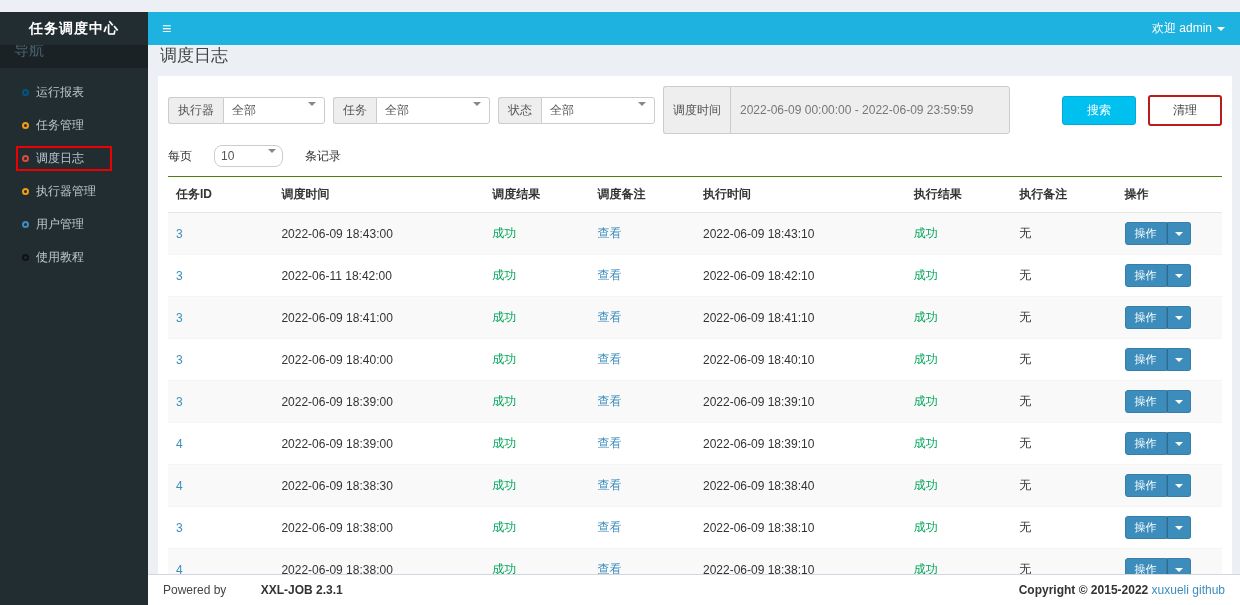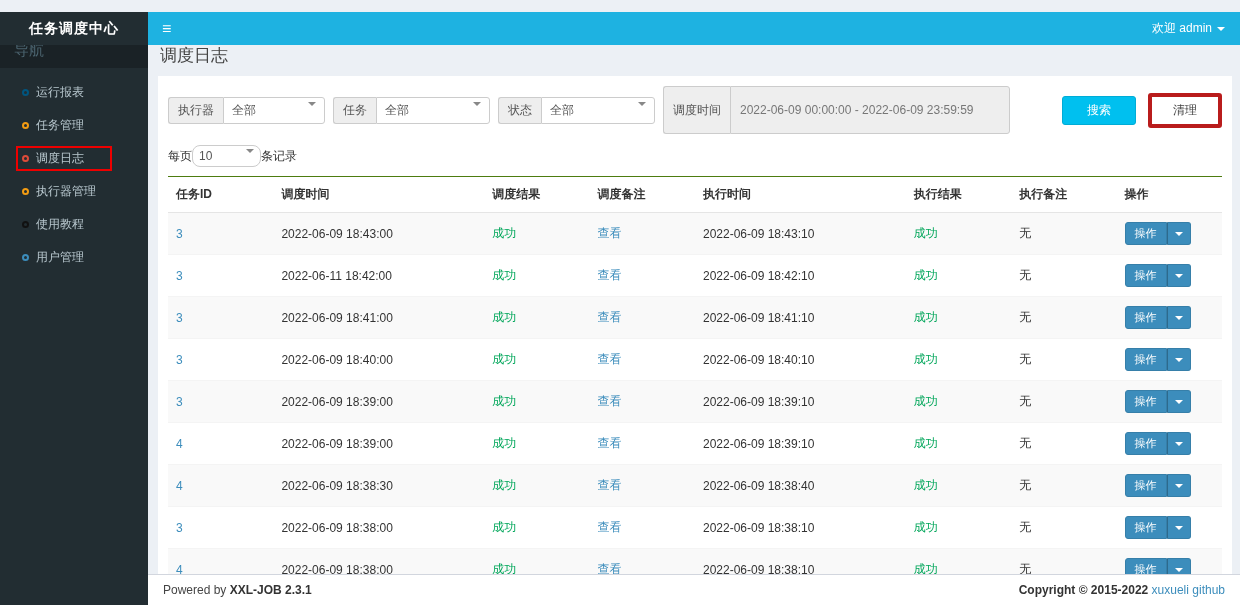--- a/index.html
+++ b/index.html
@@ -49,24 +49,24 @@
   }
   .ig-select.w1 { width: 102px; }
   .ig-select.w2 { width: 114px; }
   .ig-select.small { border-radius: 8px; width: 69px; padding: 3px 6px; }
   .ig-input {
     background: #eee; border: 1px solid #ccc; border-radius: 0 3px 3px 0; padding: 16px 9px;
     color: #777; width: 280px; white-space: nowrap; overflow: hidden; display: flex; align-items: center; cursor: text;
   }
   .btn { font-size: 12px; border-radius: 3px; padding: 5px 0; width: 74px; text-align: center; cursor: pointer; font-family: inherit; }
   .btn-search { background: #00c0ef; border: 1px solid #00acd6; color: #fff; margin-left: auto; }
-  .btn-clear { background: #fff; border: 4px solid #b91c1c; color: #444; margin-left: 4px; }
-
-  
-  .pagesize-row { display: flex; align-items: center; gap: 0; padding: 2px 0 9px; }
+  .btn-clear { background: #fff; border: 2px solid #b91c1c; color: #444; margin-left: 4px; }
+
+  
+  .pagesize-row { display: flex; align-items: center; gap: 22px; padding: 2px 0 9px; }
 
   
   .log-table { width: 100%; border-collapse: collapse; }
   .log-table th {
     text-align: left; font-weight: bold; padding: 9px 8px;
     border-top: 1px solid #4d7c0f; border-bottom: 1px solid #e5e5e5; font-size: 12px; color: #333;
   }
   .log-table td { padding: 9px 8px; border-bottom: 1px solid #f4f4f4; font-size: 12px; }
   .log-table tbody tr:nth-child(odd) { background: #f9f9f9; }
   .success { color: #00a65a; }
@@ -76,21 +76,21 @@
   .btn-action .caret-part { background: #3c8dbc; border: 1px solid #367fa9; border-left: 1px solid #2d6a8d; padding: 3px 7px; border-radius: 0 3px 3px 0; display: flex; align-items: center; }
 
   .caret-down { width: 0; height: 0; border-left: 4px solid transparent; border-right: 4px solid transparent; border-top: 4px solid #888; display: inline-block; }
   .caret-down.white { border-top-color: #fff; }
 
   
   .main-footer {
     position: fixed; left: 148px; bottom: 0; width: 1092px; background: #fff;
     border-top: 1px solid #d2d6de; padding: 8px 15px; display: flex; justify-content: space-between; color: #444; z-index: 15;
   }
-  .main-footer b { color: #333; }
+  .main-footer b { color: #333; margin-left: 31px; }
 </style>
 </head>
 <body>
 
 <header class="main-header">
   <div class="logo">任务调度中心</div>
   <div class="navbar">
     <span class="hamburger">≡</span>
     <span class="user-menu">
       <span>欢迎 admin</span>
@@ -121,28 +121,28 @@
     </span>
   </li>
       <li class="menu-item">
     <span class="item-inner">
       <span class="circle-icon" style="border-color: rgb(243, 156, 18);"></span>
       <span class="menu-label">执行器管理</span>
     </span>
   </li>
       <li class="menu-item">
     <span class="item-inner">
+      <span class="circle-icon" style="border-color: rgb(60, 141, 188);"></span>
+      <span class="menu-label">用户管理</span>
+    </span>
+  </li>
+      <li class="menu-item">
+    <span class="item-inner">
       <span class="circle-icon" style="border-color: rgb(17, 17, 17);"></span>
       <span class="menu-label">使用教程</span>
-    </span>
-  </li>
-      <li class="menu-item">
-    <span class="item-inner">
-      <span class="circle-icon" style="border-color: rgb(60, 141, 188);"></span>
-      <span class="menu-label">用户管理</span>
     </span>
   </li>
     </ul>
 </aside>
 
 <div class="content-wrapper">
   <h1 class="page-title">调度日志</h1>
 
   <div class="panel">
 

